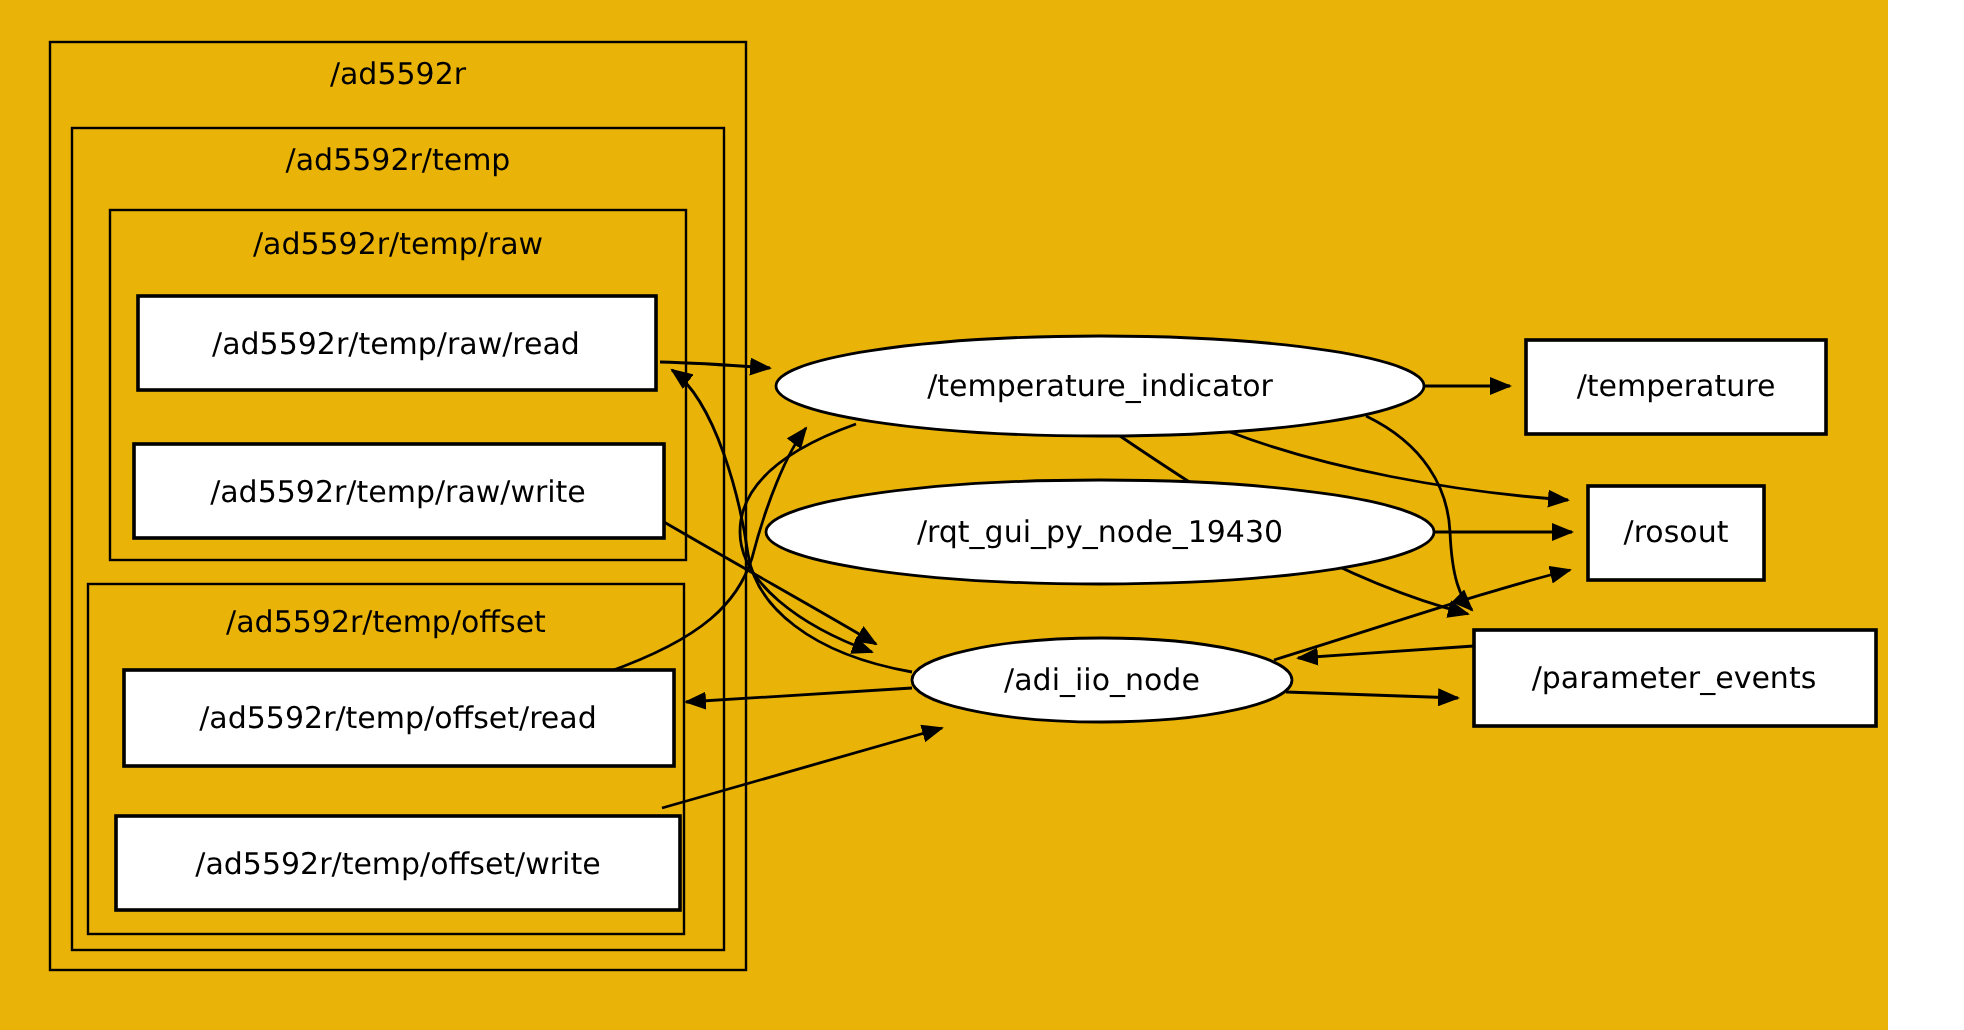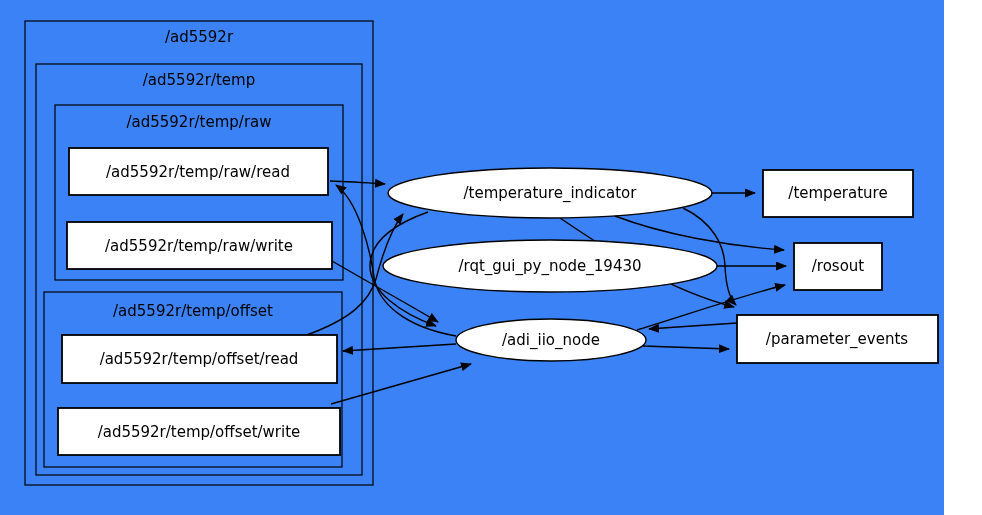--- a/index.html
+++ b/index.html
@@ -1,16 +1,16 @@
 <!DOCTYPE html>
 <html><head>
 <meta charset="utf-8">
 <style>
   html,body{margin:0;padding:0;background:#ffffff;}
-  .stage{position:relative;width:944px;height:515px;background:#3b82f6;overflow:hidden;}
+  .stage{position:relative;width:944px;height:515px;background:#eab308;overflow:hidden;}
   svg{display:block;}
   text{font-family:"DejaVu Sans", sans-serif;font-size:15px;fill:#000;}
   .ns-box{fill:none;stroke:#000;stroke-width:1.2;}
   .node-box{fill:#ffffff;stroke:#000;stroke-width:1.8;}
   .node-ellipse{fill:#ffffff;stroke:#000;stroke-width:1.4;}
   .edge{fill:none;stroke:#000;stroke-width:1.4;}
 </style>
 </head>
 <body>
 

